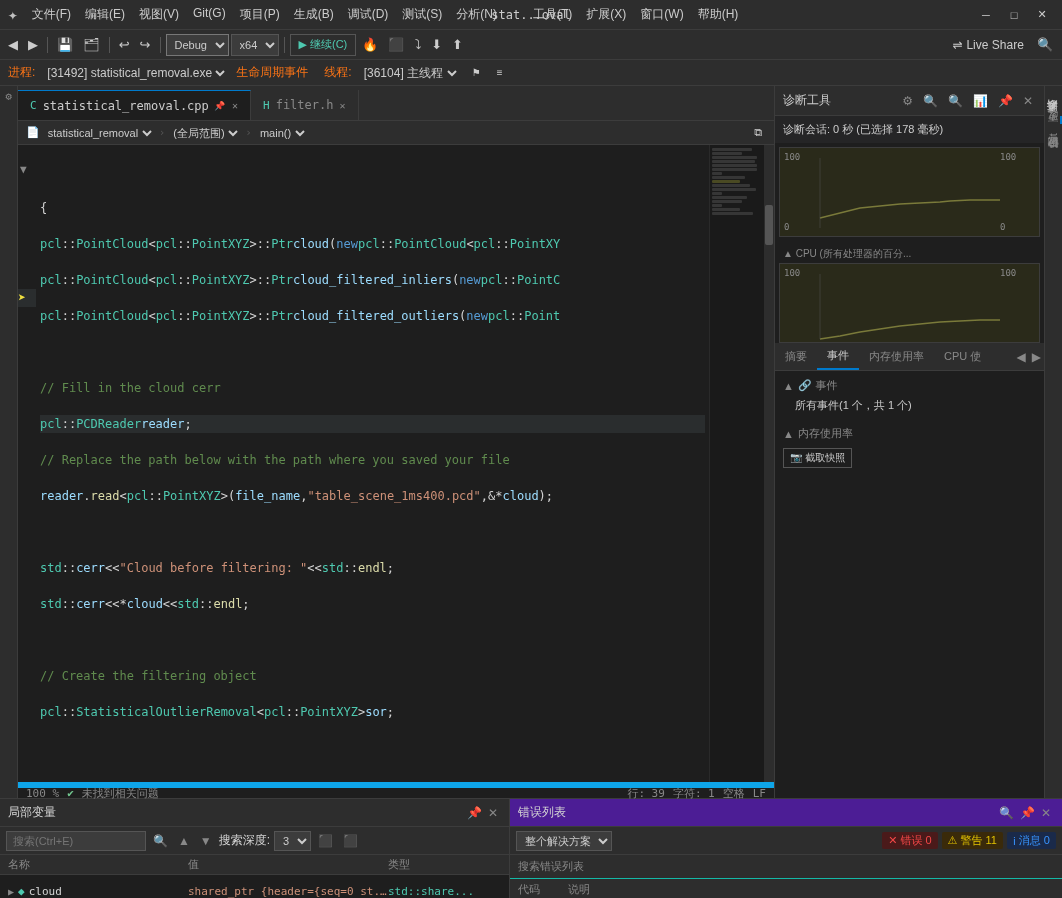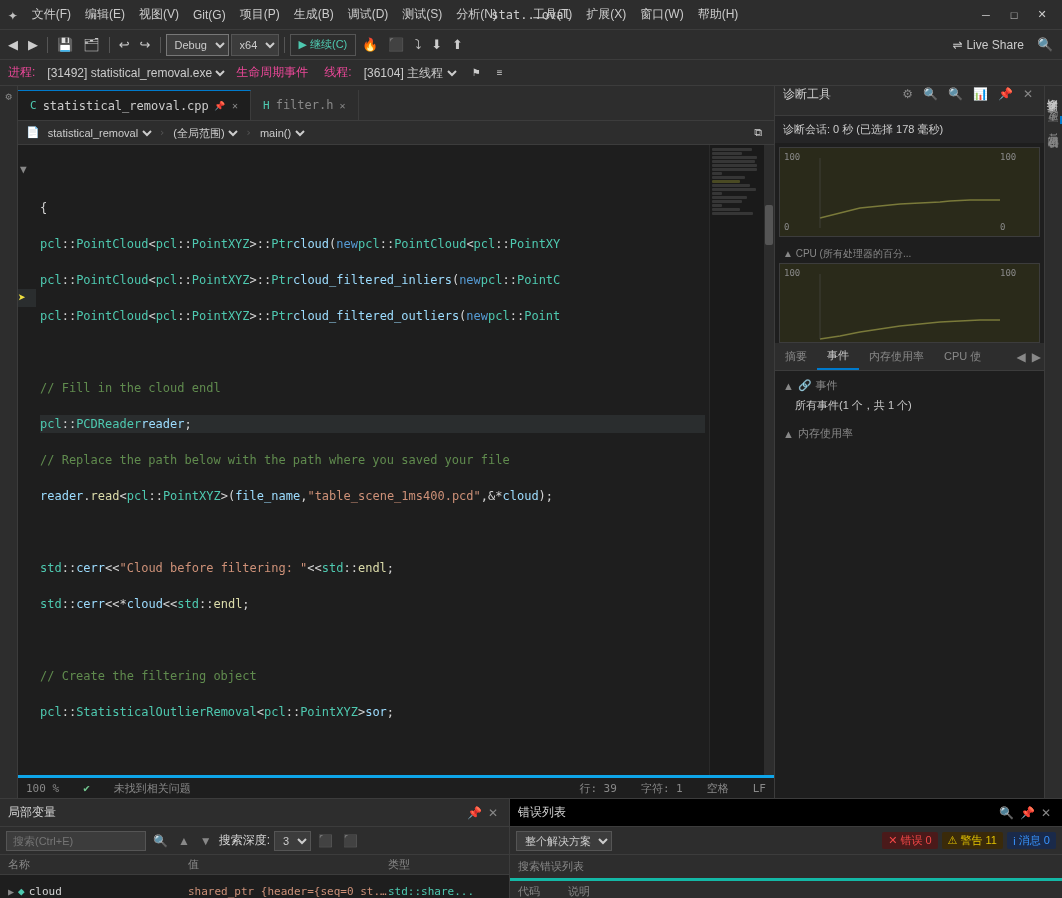--- a/index.html
+++ b/index.html
@@ -24,21 +24,20 @@
     }
     .title-bar-logo {
       color: #c0c0c0;
       font-size: 16px;
       margin-right: 8px;
     }
     .menu-bar {
       display: flex;
       gap: 2px;
       flex: 1;
-      align-items: center;
     }
     .menu-item {
       color: #cccccc;
       padding: 2px 6px;
       cursor: pointer;
       font-size: 12px;
       font-family: 'Microsoft YaHei', sans-serif;
     }
     .title-bar-controls {
       display: flex;
@@ -120,21 +119,21 @@
       background: #2d2d2d;
       height: 26px;
       display: flex;
       align-items: center;
       padding: 0 8px;
       gap: 8px;
       border-bottom: 1px solid #3c3c3c;
       font-size: 12px;
       font-family: 'Microsoft YaHei', sans-serif;
     }
-    .debug-bar-label { color: #ec4899; }
+    .debug-bar-label { color: #f97316; }
     .debug-bar-select {
       background: #2d2d2d;
       border: none;
       color: #cccccc;
       font-size: 12px;
       cursor: pointer;
     }
 
     
     .sidebar-icons {
@@ -260,44 +259,44 @@
       height: 40px;
       background: #555;
       margin: 0 auto;
       margin-top: 60px;
       border-radius: 2px;
     }
 
     
     .status-bar {
       background: #1e1e1e;
-      border-top: 3px solid #0ea5e9;
-      height: 23px;
+      border-top: 6px solid #0ea5e9;
+      height: 16px;
       display: flex;
       align-items: center;
       padding: 0 8px;
-      gap: 24px;
+      gap: 8px;
       font-size: 11px;
       color: #888;
     }
     .status-ok { color: #73c991; }
 
     
     .diagnostics-panel {
       width: 270px;
       background: #1e1e1e;
       border-left: 1px solid #3c3c3c;
       display: flex;
       flex-direction: column;
     }
     .panel-header {
       background: #2d2d2d;
       height: 30px;
       display: flex;
-      align-items: flex-start;
+      align-items: center;
       padding: 0 8px;
       border-bottom: 1px solid #3c3c3c;
       font-size: 12px;
       font-family: 'Microsoft YaHei', sans-serif;
     }
     .panel-header-title { flex: 1; color: #cccccc; }
     .panel-header-icons { display: flex; gap: 4px; }
     .panel-icon-btn {
       background: transparent;
       border: none;
@@ -465,21 +464,21 @@
     .val-text { color: #ce9178; white-space: nowrap; overflow: hidden; text-overflow: ellipsis; }
     .type-text { color: #4ec9b0; }
 
     
     .errors-panel {
       flex: 1;
       display: flex;
       flex-direction: column;
     }
     .errors-header {
-      background: #000000;
+      background: #4c1d95;
       height: 28px;
       display: flex;
       align-items: center;
       padding: 0 8px;
       border-bottom: 1px solid #3c3c3c;
       font-size: 12px;
       font-family: 'Microsoft YaHei', sans-serif;
     }
     .errors-toolbar {
       background: #2d2d2d;
@@ -712,21 +711,21 @@
           <div style="height:18px"></div>
           <div style="height:18px"></div>
         </div>
         <div class="code-content">
 <div class="line">&nbsp;</div>
 <div class="line">  <span class="punct">{</span></div>
 <div class="line">    <span class="type">pcl</span><span class="op">::</span><span class="type">PointCloud</span><span class="op">&lt;</span><span class="type">pcl</span><span class="op">::</span><span class="type">PointXYZ</span><span class="op">&gt;::</span><span class="type">Ptr</span> <span class="var">cloud</span><span class="punct">(</span><span class="kw">new</span> <span class="type">pcl</span><span class="op">::</span><span class="type">PointCloud</span><span class="op">&lt;</span><span class="type">pcl</span><span class="op">::</span><span class="type">PointXY</span></div>
 <div class="line">    <span class="type">pcl</span><span class="op">::</span><span class="type">PointCloud</span><span class="op">&lt;</span><span class="type">pcl</span><span class="op">::</span><span class="type">PointXYZ</span><span class="op">&gt;::</span><span class="type">Ptr</span> <span class="var">cloud_filtered_inliers</span><span class="punct">(</span><span class="kw">new</span> <span class="type">pcl</span><span class="op">::</span><span class="type">PointC</span></div>
 <div class="line">    <span class="type">pcl</span><span class="op">::</span><span class="type">PointCloud</span><span class="op">&lt;</span><span class="type">pcl</span><span class="op">::</span><span class="type">PointXYZ</span><span class="op">&gt;::</span><span class="type">Ptr</span> <span class="var">cloud_filtered_outliers</span><span class="punct">(</span><span class="kw">new</span> <span class="type">pcl</span><span class="op">::</span><span class="type">Point</span></div>
 <div class="line">&nbsp;</div>
-<div class="line">    <span class="cmt">// Fill in the cloud endl</span></div>
+<div class="line">    <span class="cmt">// Fill in the cloud cerr</span></div>
 <div class="line highlighted">    <span class="type">pcl</span><span class="op">::</span><span class="type">PCDReader</span> <span class="var">reader</span><span class="punct">;</span></div>
 <div class="line">    <span class="cmt">// Replace the path below with the path where you saved your file</span></div>
 <div class="line">    <span class="var">reader</span><span class="op">.</span><span class="fn">read</span><span class="op">&lt;</span><span class="type">pcl</span><span class="op">::</span><span class="type">PointXYZ</span><span class="op">&gt;</span><span class="punct">(</span><span class="var">file_name</span><span class="punct">,</span> <span class="str">"table_scene_1ms400.pcd"</span><span class="punct">,</span> <span class="op">&amp;*</span><span class="var">cloud</span><span class="punct">);</span></div>
 <div class="line">&nbsp;</div>
 <div class="line">    <span class="type">std</span><span class="op">::</span><span class="var">cerr</span> <span class="op">&lt;&lt;</span> <span class="str">"Cloud before filtering: "</span> <span class="op">&lt;&lt;</span> <span class="type">std</span><span class="op">::</span><span class="fn">endl</span><span class="punct">;</span></div>
 <div class="line">    <span class="type">std</span><span class="op">::</span><span class="var">cerr</span> <span class="op">&lt;&lt;</span> <span class="op">*</span><span class="var">cloud</span> <span class="op">&lt;&lt;</span> <span class="type">std</span><span class="op">::</span><span class="fn">endl</span><span class="punct">;</span></div>
 <div class="line">&nbsp;</div>
 <div class="line">    <span class="cmt">// Create the filtering object</span></div>
 <div class="line">    <span class="type">pcl</span><span class="op">::</span><span class="type">StatisticalOutlierRemoval</span><span class="op">&lt;</span><span class="type">pcl</span><span class="op">::</span><span class="type">PointXYZ</span><span class="op">&gt;</span> <span class="var">sor</span><span class="punct">;</span></div>
         </div>
@@ -829,20 +828,23 @@
         <span>事件</span>
       </div>
       <div class="panel-section-content">所有事件(1 个，共 1 个)</div>
     </div>
 
     <div class="memory-section">
       <div class="panel-section-header">
         <span>▲</span>
         <span>内存使用率</span>
       </div>
+      <div style="padding:4px 0;">
+        <button class="memory-btn">📷 截取快照</button>
+      </div>
     </div>
   </div>
 
   <div class="right-sidebar">
     <div class="right-sidebar-text active">诊断工具</div>
     <div class="right-sidebar-text">Git 更改</div>
     <div class="right-sidebar-text">响应设计</div>
   </div>
 </div>
 
@@ -906,21 +908,21 @@
       </div>
       <div class="error-badge warn">
         <span>⚠</span>
         <span>警告 11</span>
       </div>
       <div class="error-badge info">
         <span>ℹ</span>
         <span>消息 0</span>
       </div>
     </div>
-    <div style="padding:4px 8px;font-size:11px;color:#888;font-family:'Microsoft YaHei',sans-serif;background:#2d2d2d;border-bottom:3px solid #14b8a6;">搜索错误列表</div>
+    <div style="padding:4px 8px;font-size:11px;color:#888;font-family:'Microsoft YaHei',sans-serif;background:#2d2d2d;border-bottom:1px solid #14b8a6;">搜索错误列表</div>
     <div class="errors-table">
       <div class="errors-sub-header">
         <span>代码</span>
         <span>说明</span>
       </div>
 
     </div>
   </div>
 </div>
 

